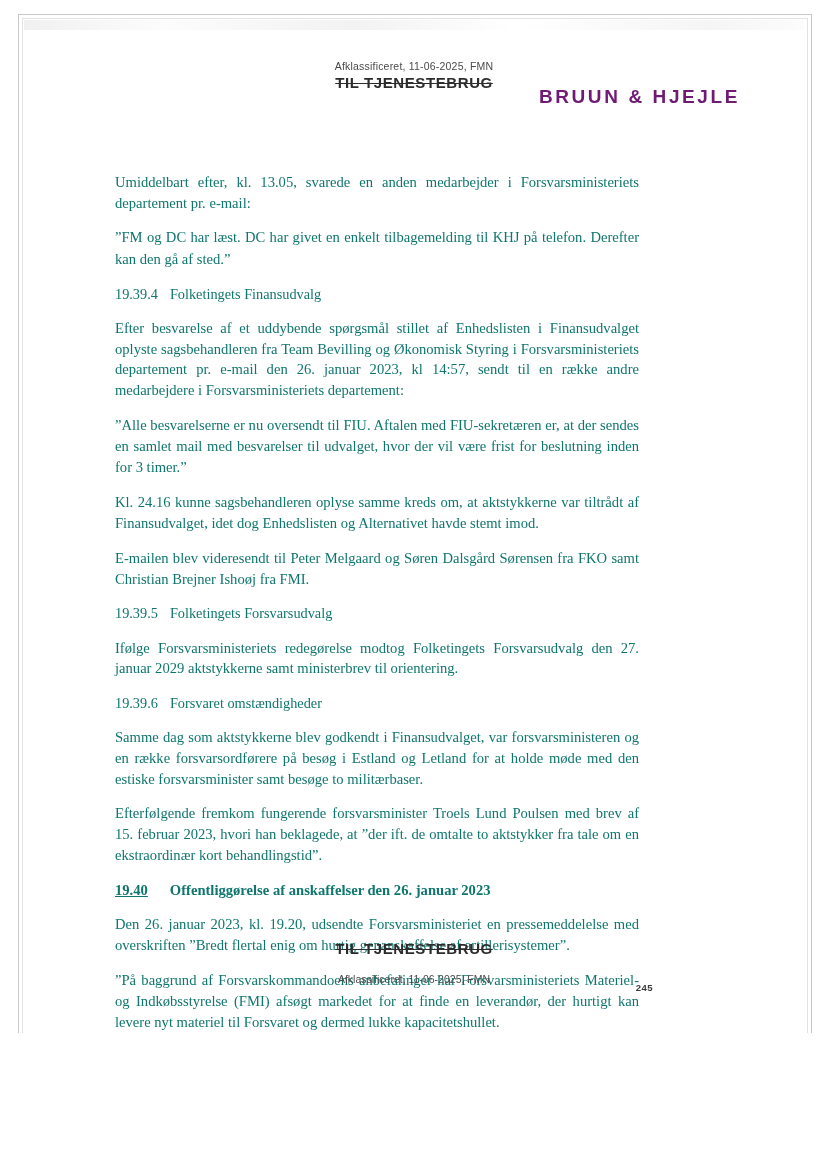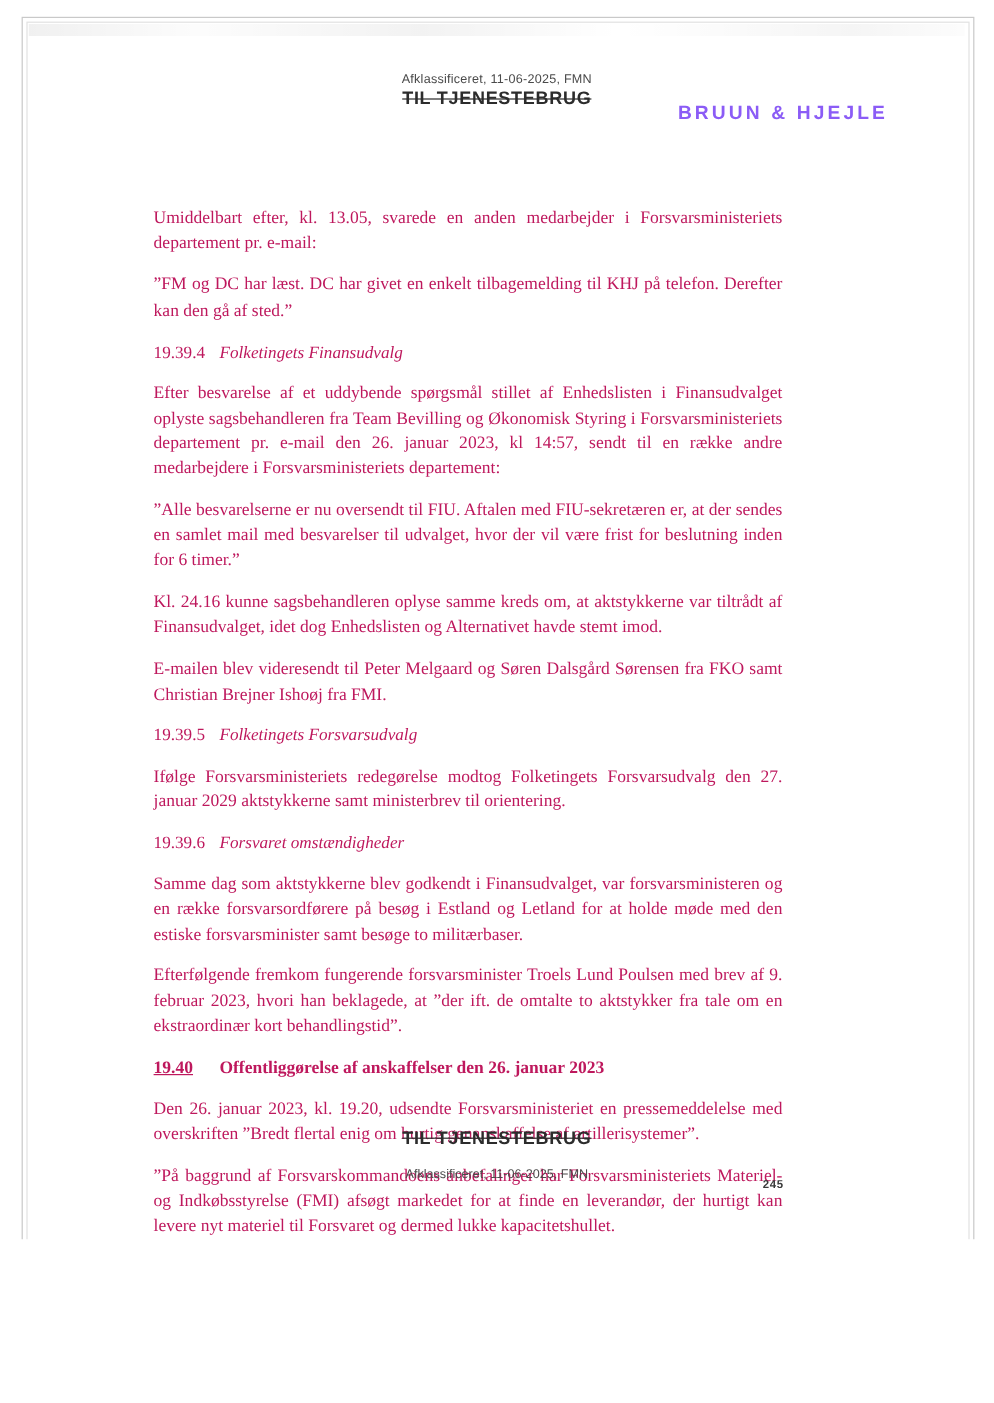--- a/index.html
+++ b/index.html
@@ -69,53 +69,52 @@
     color: #2c2c2c;
     text-decoration: line-through;
     text-decoration-thickness: 1px;
   }
   .brand {
     position: absolute;
     right: 88px;
     top: 26px;
     font-family: "Liberation Sans", sans-serif;
     font-weight: bold;
-    font-size: 16px;
+    font-size: 19px;
     letter-spacing: 2.6px;
-    color: #8b5cf6;
+    color: #701a75;
     white-space: nowrap;
   }
   
   .content {
     position: absolute;
-    left: 128px;
+    left: 115px;
     top: 172px;
     width: 524px;
     font-size: 14.6px;
     line-height: 1.42;
-    color: #be185d;
+    color: #0f766e;
   }
   .content p {
     margin: 0 0 14px 0;
     text-align: justify;
   }
   .quote {
     margin: 0 14px 16px 4px;
     text-align: justify;
     line-height: 1.45;
   }
   .sec-head {
     margin: 16px 0 6px 0;
     font-size: 14.3px;
   }
   .sec-head .num {
     font-style: normal;
   }
   .sec-head .ttl {
-    font-style: italic;
     margin-left: 12px;
   }
   .sec-head-major {
     margin: 22px 0 8px 0;
     font-size: 14.6px;
     font-weight: bold;
   }
   .sec-head-major .num {
     font-weight: bold;
     text-decoration: underline;
@@ -193,39 +192,39 @@
     <p>Umiddelbart efter, kl. 13.05, svarede en anden medarbejder i Forsvarsministeriets departement pr. e-mail:</p>
 
     <p class="quote">”FM og DC har læst. DC har givet en enkelt tilbagemelding til KHJ på telefon. Derefter kan den gå af sted.”</p>
 
     <p class="sec-head">
       <span class="num">19.39.4</span><span class="ttl">Folketingets Finansudvalg</span>
     </p>
 
     <p>Efter besvarelse af et uddybende spørgsmål stillet af Enhedslisten i Finansudvalget oplyste sagsbehandleren fra Team Bevilling og Økonomisk Styring i Forsvarsministeriets departement pr. e-mail den 26. januar 2023, kl 14:57, sendt til en række andre medarbejdere i Forsvarsministeriets departement:</p>
 
-    <p class="quote">”Alle besvarelserne er nu oversendt til FIU. Aftalen med FIU-sekretæren er, at der sendes en samlet mail med besvarelser til udvalget, hvor der vil være frist for beslutning inden for 6 timer.”</p>
+    <p class="quote">”Alle besvarelserne er nu oversendt til FIU. Aftalen med FIU-sekretæren er, at der sendes en samlet mail med besvarelser til udvalget, hvor der vil være frist for beslutning inden for 3 timer.”</p>
 
     <p>Kl. 24.16 kunne sagsbehandleren oplyse samme kreds om, at aktstykkerne var tiltrådt af Finansudvalget, idet dog Enhedslisten og Alternativet havde stemt imod.</p>
 
     <p>E-mailen blev videresendt til Peter Melgaard og Søren Dalsgård Sørensen fra FKO samt Christian Brejner Ishoøj fra FMI.</p>
 
     <p class="sec-head">
       <span class="num">19.39.5</span><span class="ttl">Folketingets Forsvarsudvalg</span>
     </p>
 
     <p>Ifølge Forsvarsministeriets redegørelse modtog Folketingets Forsvarsudvalg den 27. januar 2029 aktstykkerne samt ministerbrev til orientering.</p>
 
     <p class="sec-head">
       <span class="num">19.39.6</span><span class="ttl">Forsvaret omstændigheder</span>
     </p>
 
     <p>Samme dag som aktstykkerne blev godkendt i Finansudvalget, var forsvarsministeren og en række forsvarsordførere på besøg i Estland og Letland for at holde møde med den estiske forsvarsminister samt besøge to militærbaser.</p>
 
-    <p>Efterfølgende fremkom fungerende forsvarsminister Troels Lund Poulsen med brev af 9. februar 2023, hvori han beklagede, at ”der ift. de omtalte to aktstykker fra tale om en ekstraordinær kort behandlingstid”.</p>
+    <p>Efterfølgende fremkom fungerende forsvarsminister Troels Lund Poulsen med brev af 15. februar 2023, hvori han beklagede, at ”der ift. de omtalte to aktstykker fra tale om en ekstraordinær kort behandlingstid”.</p>
 
     <p class="sec-head-major">
       <span class="num">19.40</span><span class="ttl">Offentliggørelse af anskaffelser den 26. januar 2023</span>
     </p>
 
     <p>Den 26. januar 2023, kl. 19.20, udsendte Forsvarsministeriet en pressemeddelelse med overskriften ”Bredt flertal enig om hurtig genanskaffelse af artillerisystemer”.</p>
 
 
     <p class="quote">”På baggrund af Forsvarskommandoens anbefalinger har Forsvarsministeriets Materiel- og Indkøbsstyrelse (FMI) afsøgt markedet for at finde en leverandør, der hurtigt kan levere nyt materiel til Forsvaret og dermed lukke kapacitetshullet.</p>
 

